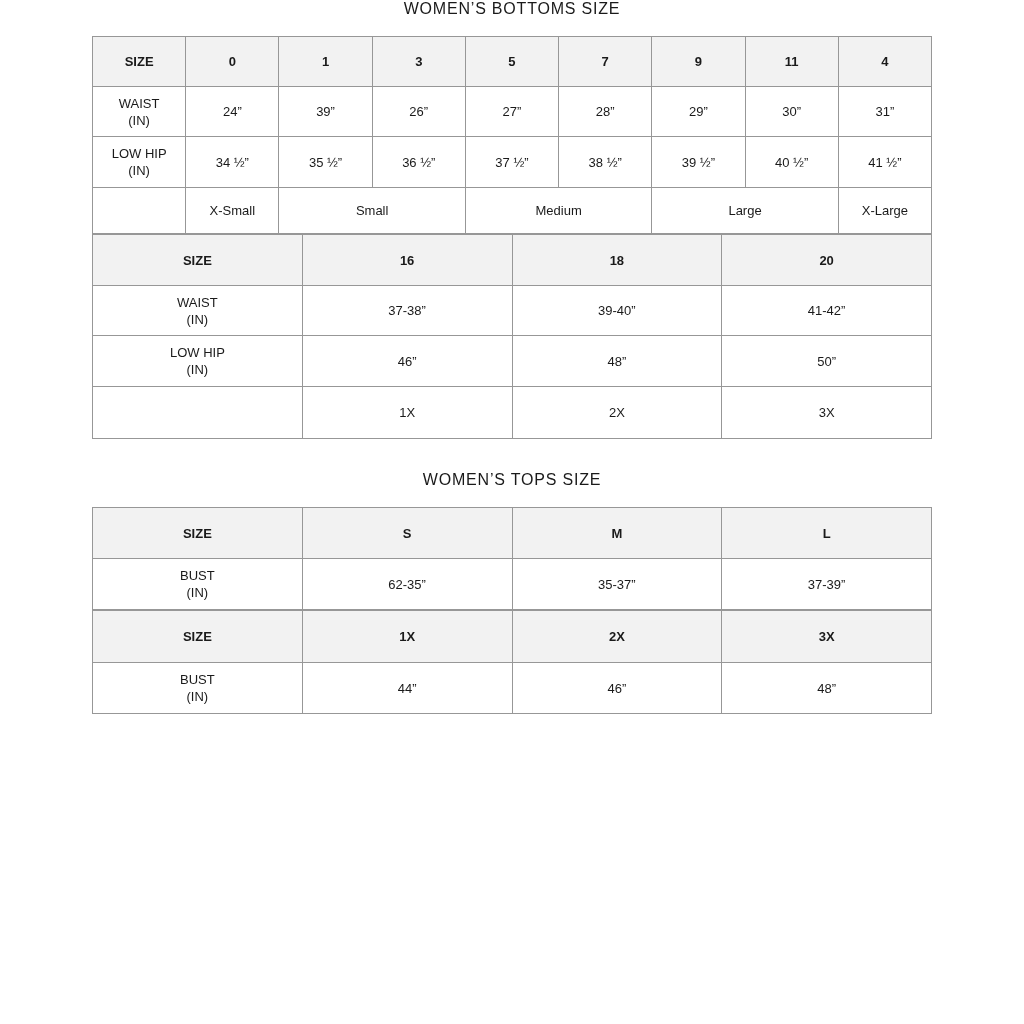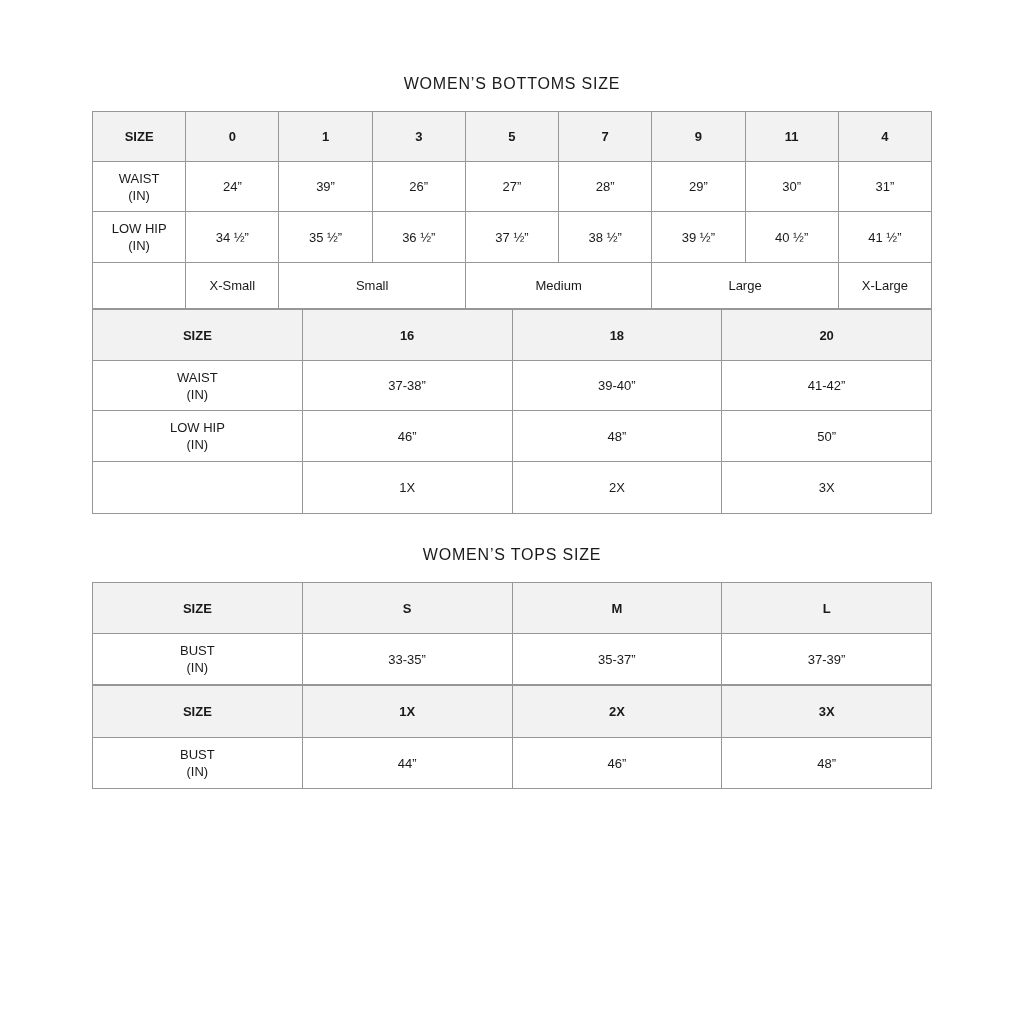--- a/index.html
+++ b/index.html
@@ -12,21 +12,20 @@
   }
   .page {
     width: 1024px;
     min-height: 1024px;
     margin: 0 auto;
     background: var(--page_bg, #ffffff);
   }
   .charts {
     width: 840px;
     margin: 0 auto;
-    padding-top: 75px;
     padding-bottom: 60px;
   }
   .chart-title {
     font-size: 16px;
     font-weight: 400;
     letter-spacing: 0.8px;
     text-align: center;
     margin: 32px 0 18px 0;
     line-height: 18px;
     color: var(--text, #1a1a1a);
@@ -151,21 +150,21 @@
               <th>SIZE</th>
               <th>S</th>
               <th>M</th>
               <th>L</th>
             </tr>
           </thead>
           <tbody>
             <tr style="height:51px">
               <td class="row-label">BUST
 (IN)</td>
-              <td>33-35”</td>
+              <td>62-35”</td>
               <td>35-37”</td>
               <td>37-39”</td>
             </tr>
           </tbody>
         </table>
       </section>
       <section class="chart-section">
         <table class="size-table">
           <thead>
             <tr style="height:52px">

